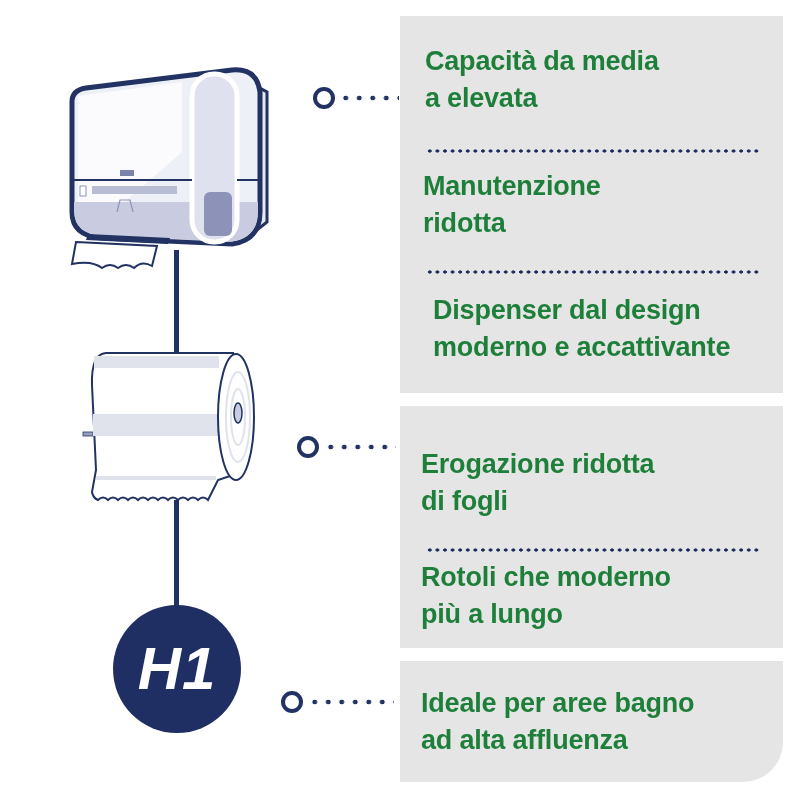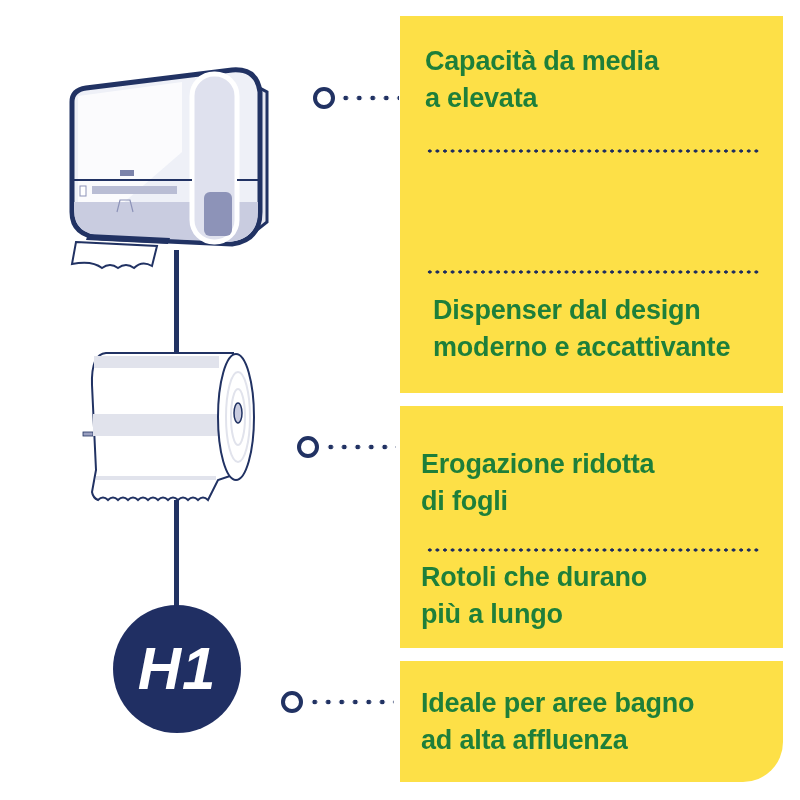--- a/index.html
+++ b/index.html
@@ -1,17 +1,17 @@
 <!DOCTYPE html>
 <html><head>
 <meta charset="utf-8">
 <style>
   html,body{margin:0;padding:0;background:#ffffff;}
   body{width:800px;height:800px;position:relative;overflow:hidden;font-family:"Liberation Sans",sans-serif;}
-  .panel{position:absolute;left:400px;width:383px;background:#fde047;box-sizing:border-box;}
+  .panel{position:absolute;left:400px;width:383px;background:#e5e5e5;box-sizing:border-box;}
   .p1{top:16px;height:377px;}
   .p2{top:406px;height:242px;}
   .p3{top:661px;height:121px;border-bottom-right-radius:40px;padding-left:10px;}
   .feat{position:absolute;left:20px;color:#1e7f3a;font-weight:bold;font-size:27px;line-height:37px;white-space:pre-line;letter-spacing:-0.2px;}
   .sep{position:absolute;left:26px;width:333px;height:4px;
        background-image:radial-gradient(circle,#1c2b5e 1.5px,transparent 1.7px);
        background-size:7.6px 4px;background-repeat:repeat-x;}
   .connector{position:absolute;height:22px;}
   .ring{position:absolute;top:0;left:0;width:14px;height:14px;border:4px solid #213263;border-radius:50%;}
   .dots{position:absolute;top:8px;height:6px;
@@ -83,29 +83,31 @@
 </div>
 <div class="connector" style="left:281px;top:691px;width:119px;">
   <span class="ring"></span>
   <span class="dots" style="left:27px;width:86px;"></span>
 </div>
 
 <div class="panel p1">
   <div class="feat" style="top:27px;left:25px;">Capacità da media
 a elevata</div>
   <div class="sep" style="top:133px;"></div>
+  <div class="feat" style="top:152px;left:23px;">Manutenzione
+ridotta</div>
   <div class="sep" style="top:254px;"></div>
   <div class="feat" style="top:276px;left:33px;">Dispenser dal design
 moderno e accattivante</div>
 </div>
 
 <div class="panel p2">
   <div class="feat" style="top:40px;left:21px;">Erogazione ridotta
 di fogli</div>
   <div class="sep" style="top:142px;"></div>
-  <div class="feat" style="top:153px;left:21px;">Rotoli che durano
+  <div class="feat" style="top:153px;left:21px;">Rotoli che moderno
 più a lungo</div>
 </div>
 
 <div class="panel p3">
   <div class="feat" style="top:24px;left:21px;">Ideale per aree bagno
 ad alta affluenza</div>
 </div>
 
 </body></html>

